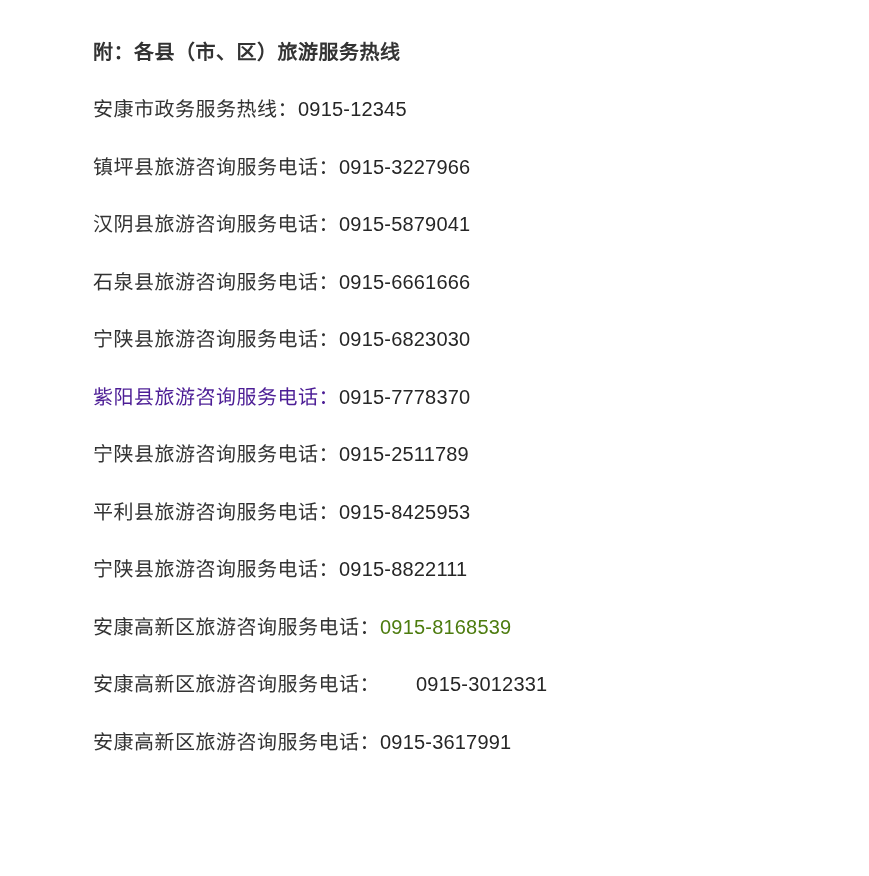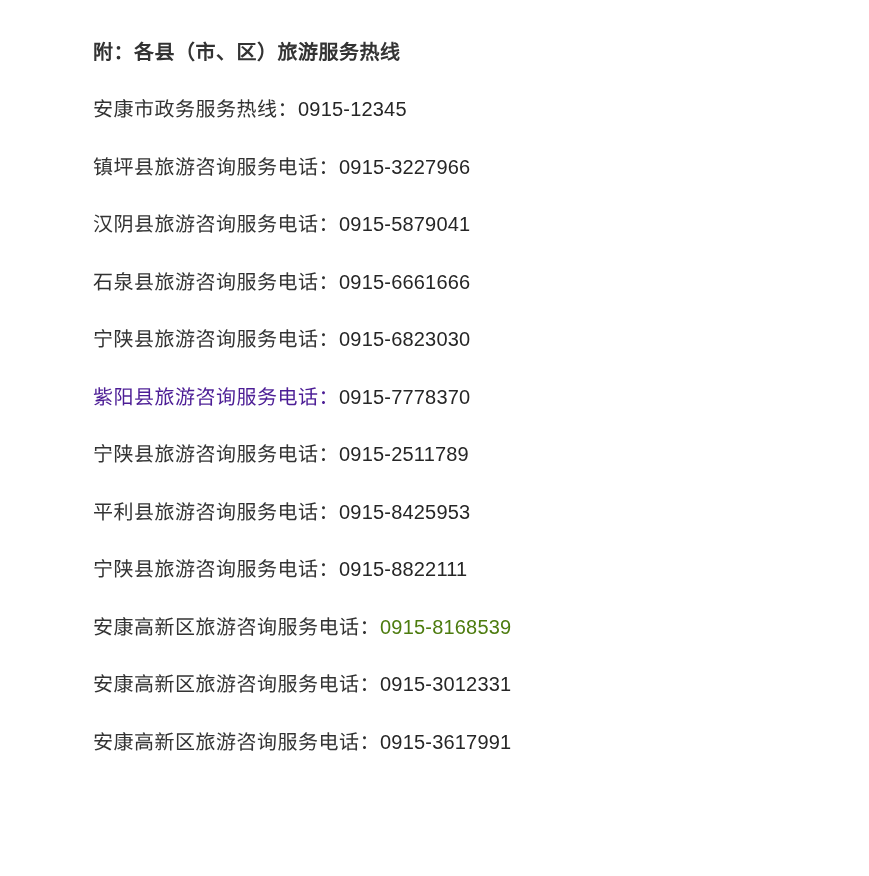--- a/index.html
+++ b/index.html
@@ -91,21 +91,21 @@
   <p class="hotline-row">
     <span class="hotline-label" style="color: rgb(51, 51, 51);">宁陕县旅游咨询服务电话：</span><span class="hotline-number" style="color: rgb(38, 38, 38);">0915-8822111</span>
   </p>
 
 
   <p class="hotline-row">
     <span class="hotline-label" style="color: rgb(51, 51, 51);">安康高新区旅游咨询服务电话：</span><span class="hotline-number" style="color: #4d7c0f;">0915-8168539</span>
   </p>
 
   <p class="hotline-row">
-    <span class="hotline-label" style="color: rgb(51, 51, 51);">安康高新区旅游咨询服务电话：</span><span class="hotline-number" style="color: rgb(38, 38, 38);">0915-3012331</span>
+    <span class="hotline-label" style="color: rgb(51, 51, 51);">安康高新区旅游咨询服务电话：</span><span class="hotline-number" style="color: rgb(38, 38, 38); margin-left: 36px;">0915-3012331</span>
   </p>
 
   <p class="hotline-row">
     <span class="hotline-label" style="color: rgb(51, 51, 51);">安康高新区旅游咨询服务电话：</span><span class="hotline-number" style="color: rgb(38, 38, 38);">0915-3617991</span>
   </p>
 </div>
 
 </div>
 
 </body></html>

